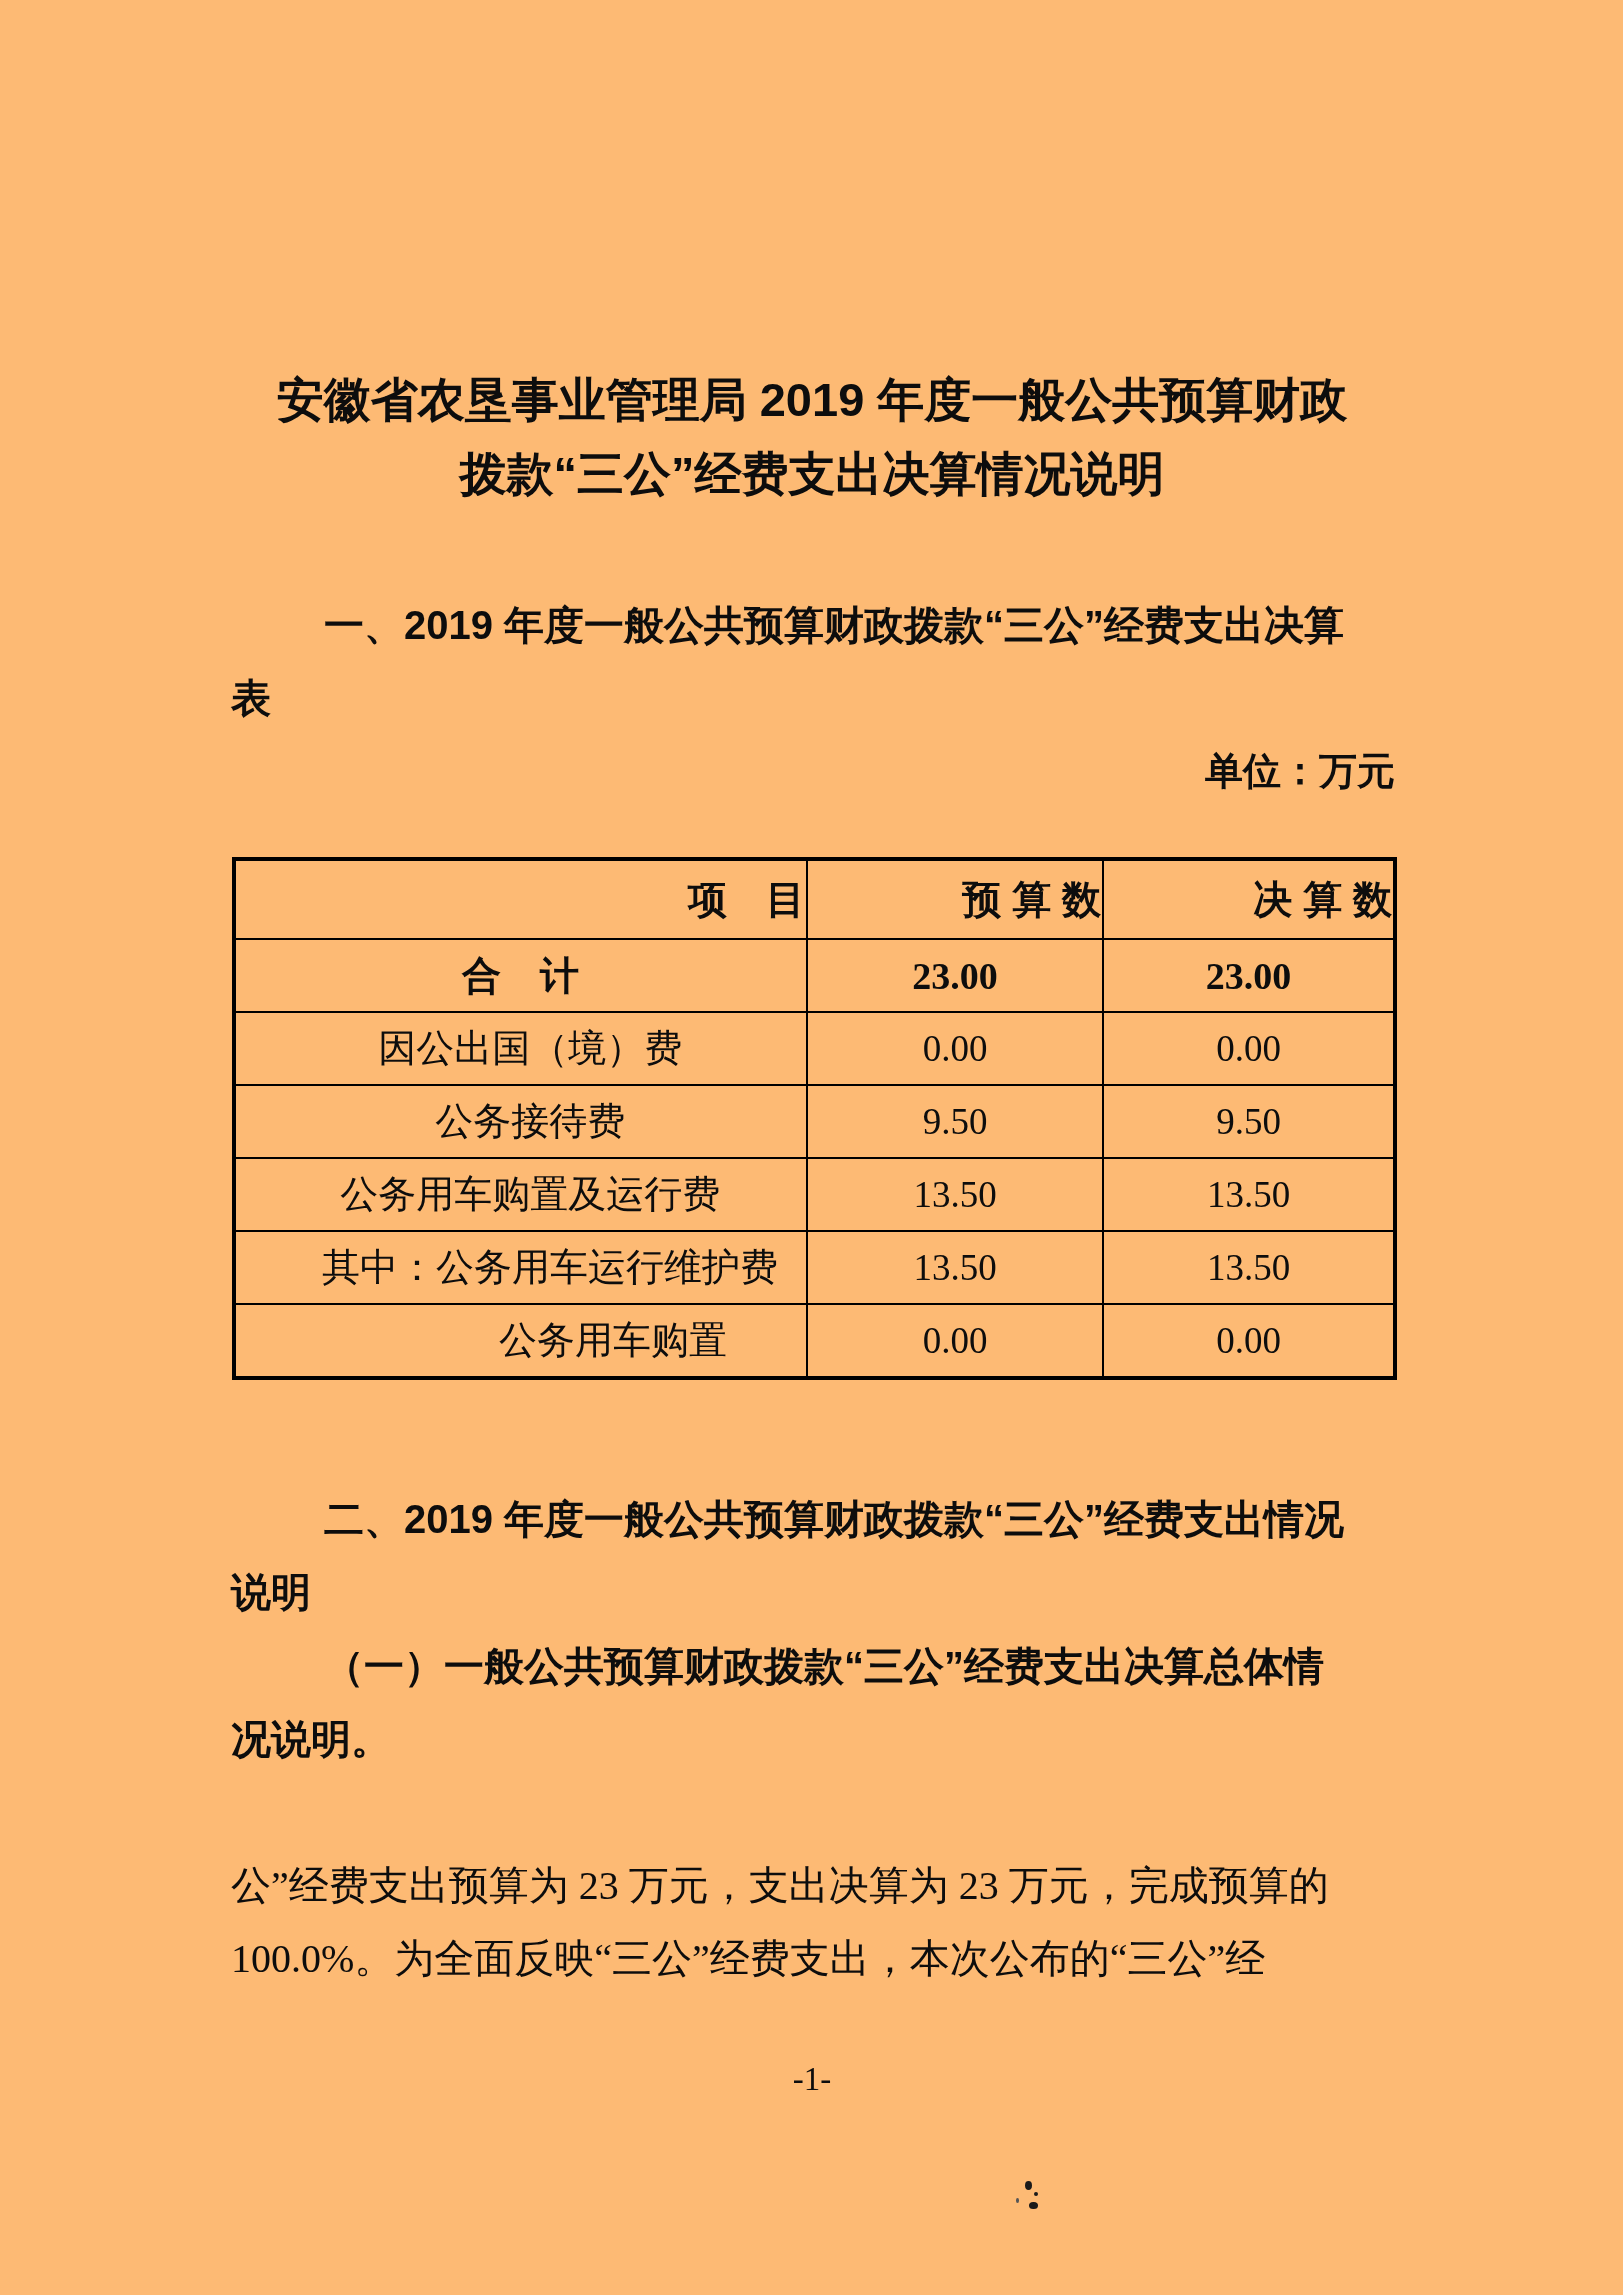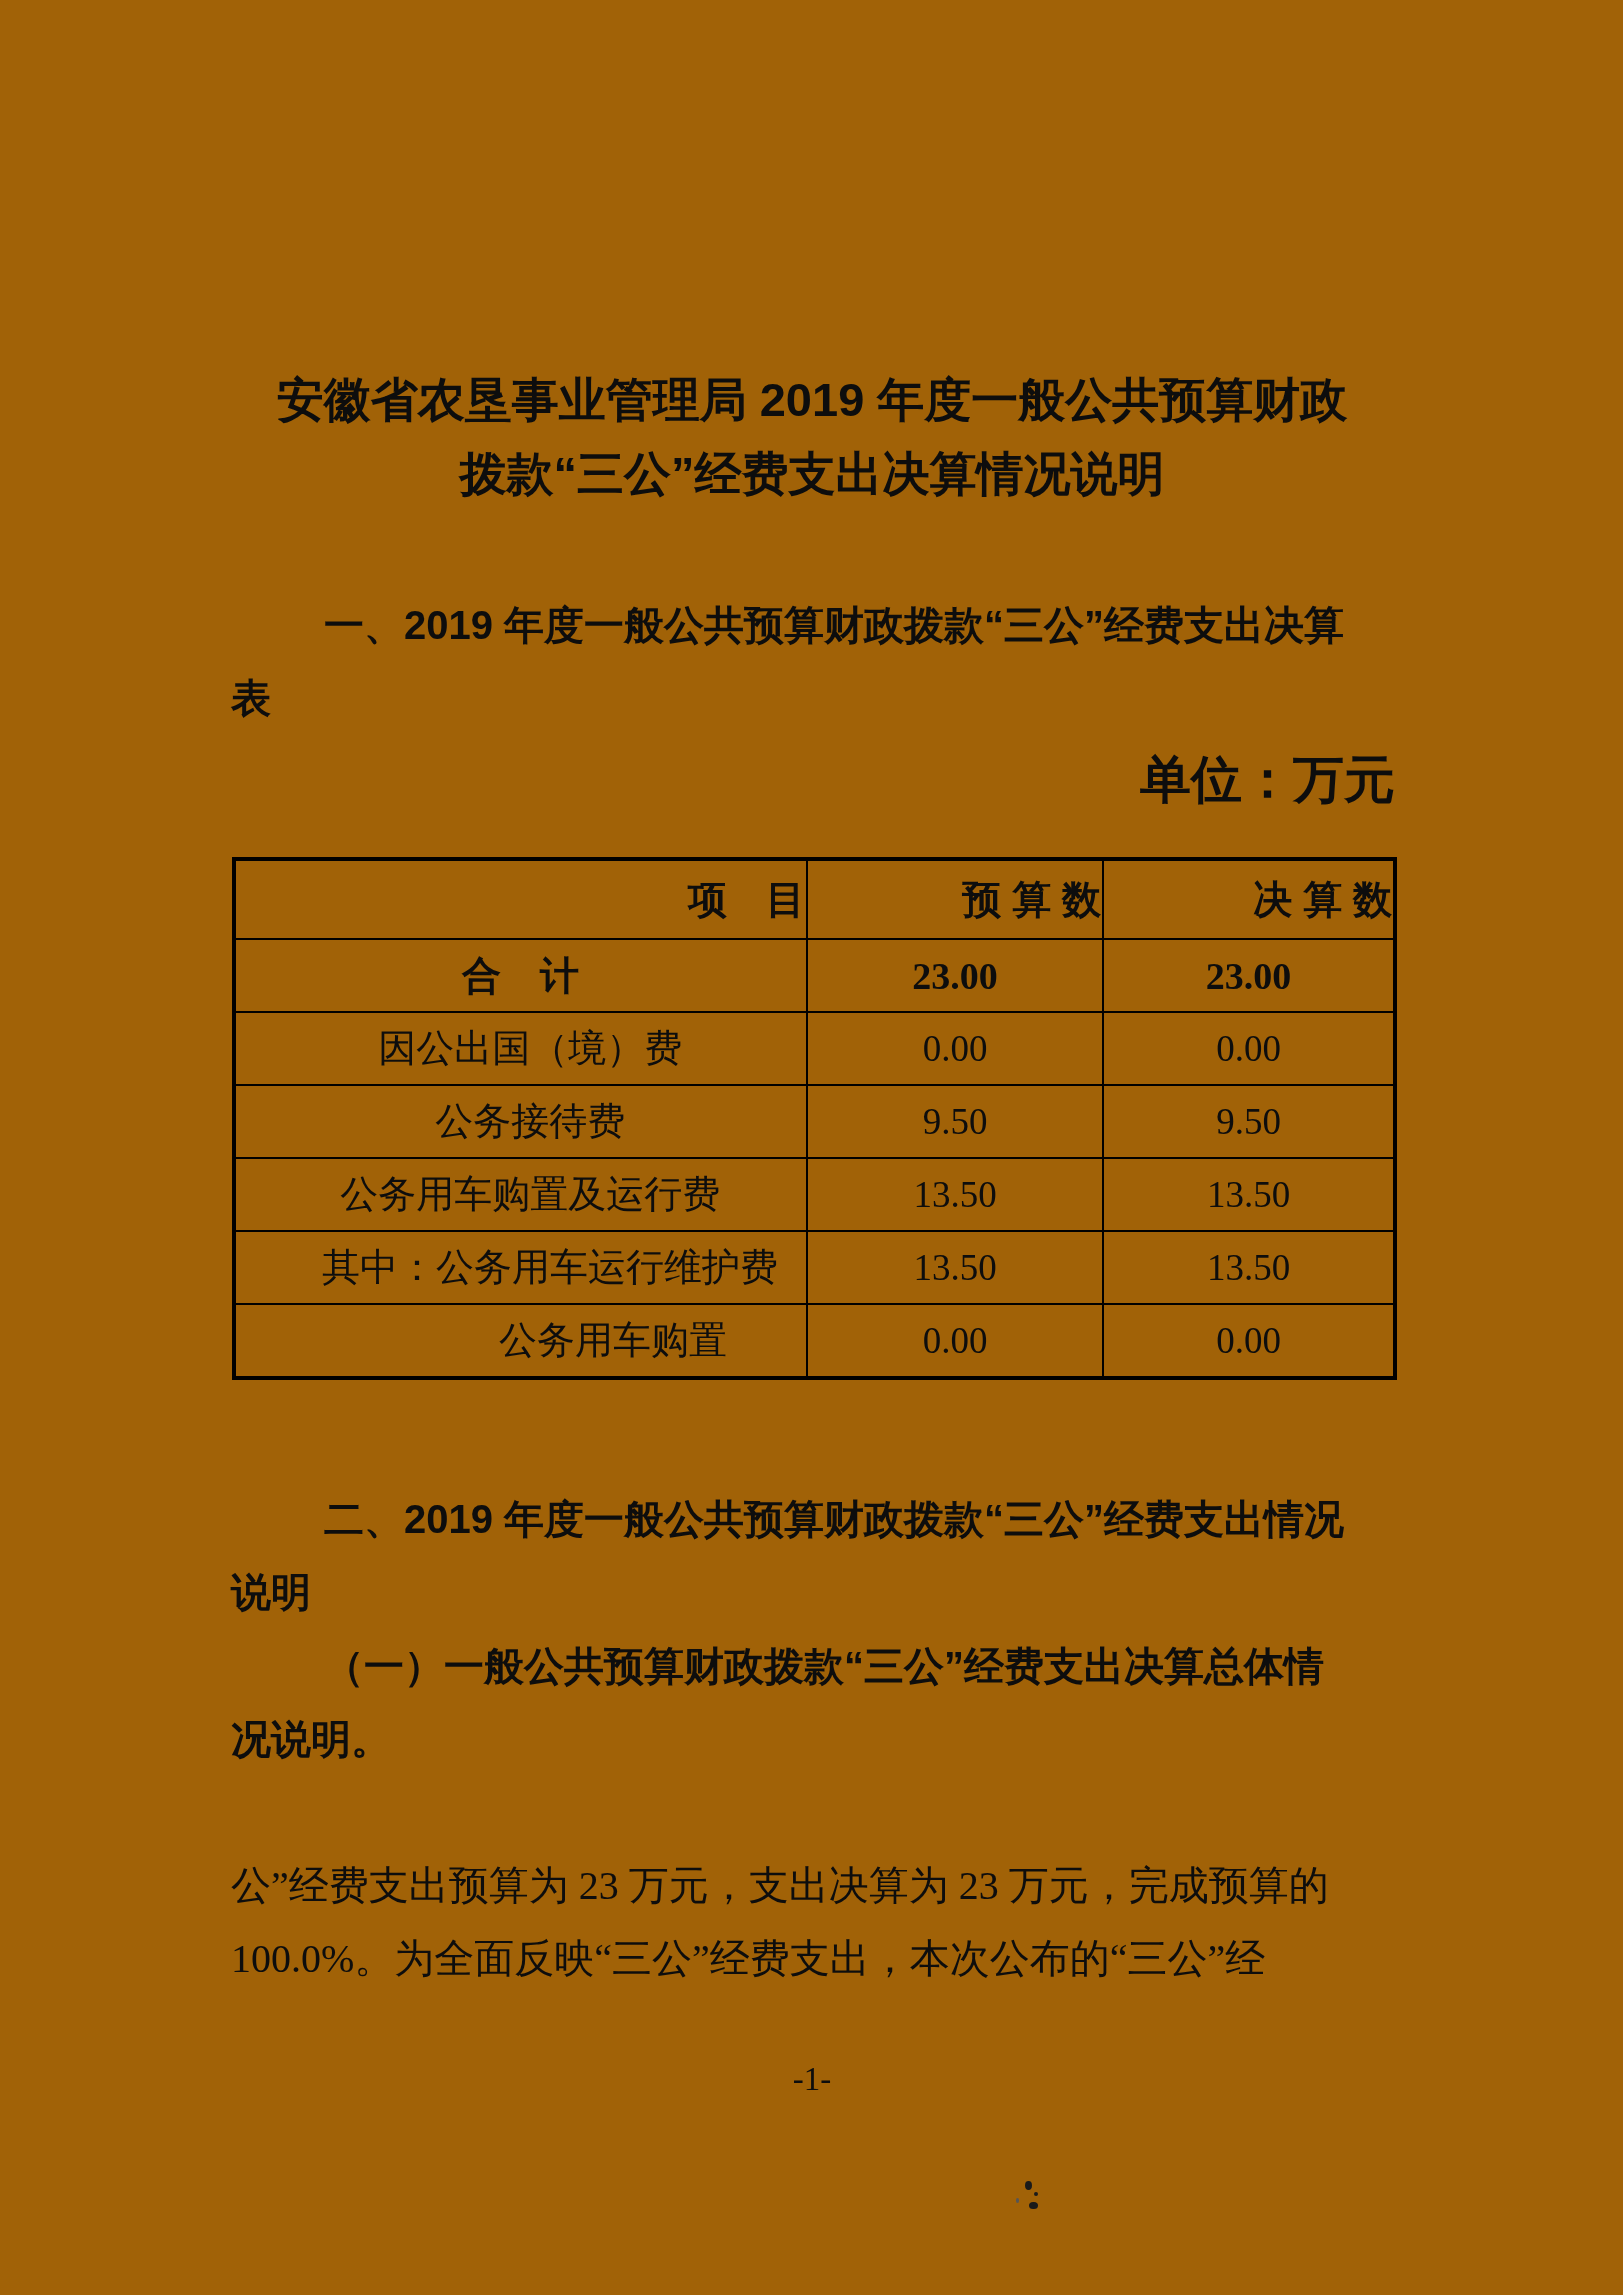--- a/index.html
+++ b/index.html
@@ -4,21 +4,21 @@
 <style>
   html, body {
     margin: 0;
     padding: 0;
     background: #ffffff;
   }
   .page {
     position: relative;
     width: 1624px;
     height: 2295px;
-    background: #a16207;
+    background: #fdba74;
     color: #0d0d0d;
     font-family: "Liberation Serif", serif;
     overflow: hidden;
   }
 
   
   .doc-title {
     position: absolute;
     top: 332px;
     left: 0;
@@ -48,21 +48,21 @@
     font-weight: bold;
   }
   .para {
     font-family: "Liberation Serif", serif;
     font-weight: normal;
   }
   .indent2 { text-indent: 93px; }
   .right { text-align: right; }
 
   .unit-line {
-    font-size: 51px;
+    font-size: 38px;
     font-weight: bold;
     font-family: "Liberation Sans", sans-serif;
   }
 
   
   table.etable {
     position: absolute;
     left: 232px;
     top: 857px;
     width: 1161px;

